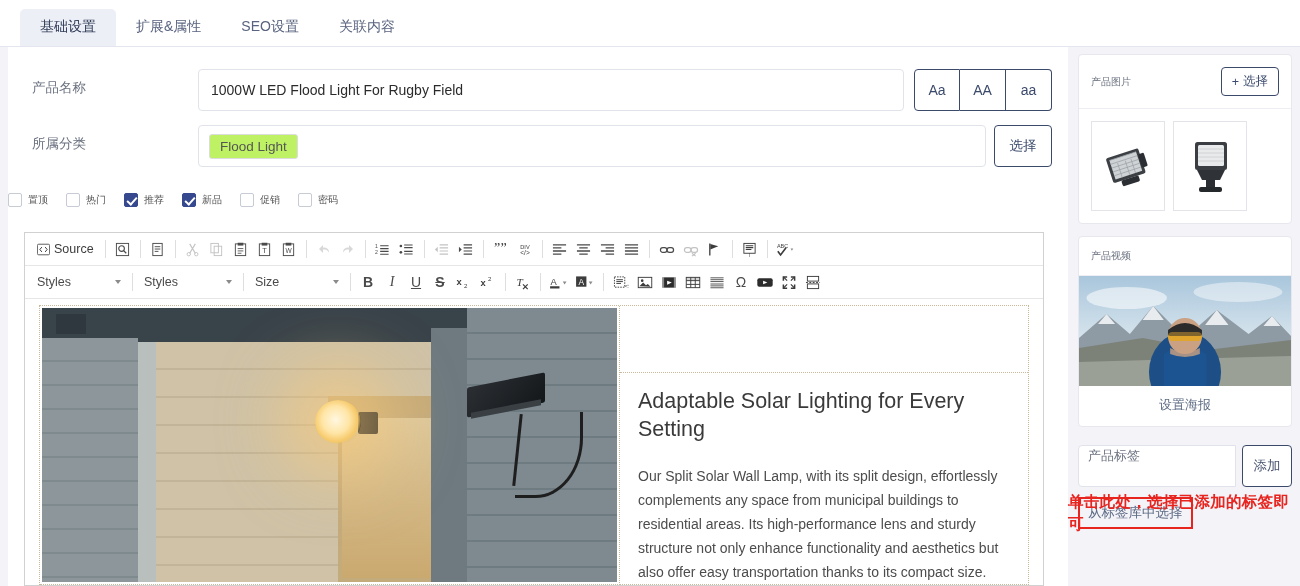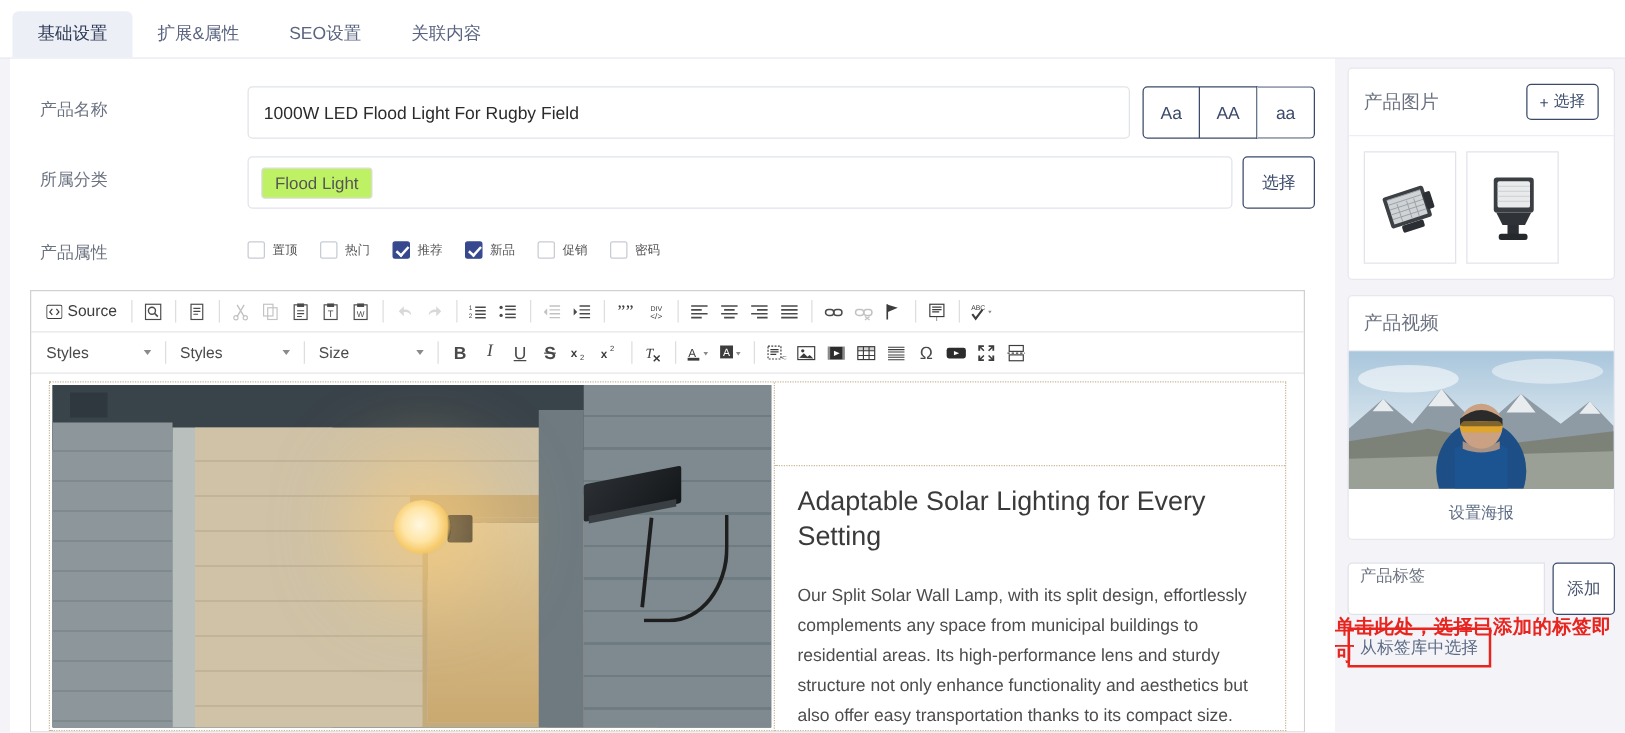--- a/index.html
+++ b/index.html
@@ -10,21 +10,21 @@
     font-family:"Liberation Sans", sans-serif;
     font-size:13px;
     color:#333;
     overflow:hidden;
   }
   .page { position:relative; width:1300px; height:586px; }
 
   
   .tabbar { position:absolute; left:0; top:0; width:1300px; height:47px;
             background:#fff; border-bottom:1px solid #e3e6ef; display:flex;
-            align-items:flex-end; padding-left:10px; }
+            align-items:flex-end; padding-left:20px; }
   .tab { padding:10px 20px 12px; font-size:14px; color:#5a6480; cursor:pointer;
          border-radius:5px 5px 0 0; line-height:1.1; white-space:nowrap; }
   .tab.active { background:#eceff6; color:#2f3b56; }
 
   
   .maincard { position:absolute; left:8px; top:47px; width:1060px; height:539px;
               background:#fff; }
 
   .formrow { display:flex; align-items:flex-start; }
   .flabel { width:190px; padding-left:24px; padding-top:10px; font-size:13.5px;
@@ -133,21 +133,21 @@
   .panel-b{ position:absolute; right:76px; top:98px; width:70px; height:6px; background:#3a3f44; transform:skewY(-11deg);}
   .wire { position:absolute; right:34px; top:104px; width:68px; height:86px;
           border-right:3px solid #1e1e1e; border-bottom:3px solid #1e1e1e; border-radius:0 0 70% 0; }
   .wire2{ position:absolute; right:98px; top:106px; width:3px; height:72px; background:#1e1e1e; transform:rotate(6deg); }
 
   
   .rcol { position:absolute; left:1078px; top:54px; width:214px; }
   .panelcard { background:#fff; border:1px solid #e6e8ee; border-radius:4px; margin-bottom:12px; }
   .ptitle { display:flex; align-items:center; justify-content:space-between;
             padding:12px 12px; border-bottom:1px solid #eceef3; }
-  .ptitle h3 { margin:0; font-size:15px; color:#6b7280; font-weight:normal;font-family:Liberation Mono, monospace; }
+  .ptitle h3 { margin:0; font-size:10px; color:#6b7280; font-weight:normal;font-family:Liberation Mono, monospace; }
   .addbtn { display:flex; align-items:center; gap:4px; border:1px solid #3b4a6b;
             color:#3b4a6b; background:#fff; border-radius:4px; padding:5px 10px;
             font-size:12.5px; cursor:pointer; }
   .thumbs { display:flex; gap:8px; padding:12px; }
   .thumb { width:74px; height:90px; border:1px solid #e2e4ea; background:#fff;
            display:flex; align-items:center; justify-content:center; cursor:pointer; }
 
   .vidwrap { padding:0; }
   .vidthumb { position:relative; width:100%; height:110px; overflow:hidden; cursor:pointer;
               background:linear-gradient(to bottom,#b9cfe0 0%,#cfe0ea 45%,#b0b7b4 100%); }
@@ -207,21 +207,20 @@
         <div class="catline">
           <div class="catfield">
             <span class="chip">Flood Light</span>
           </div>
           <div class="selbtn">选择</div>
         </div>
       </div>
     </div>
 
     <div class="formrow attrrow">
-      <div class="flabel">产品属性</div>
       <div class="fctl">
         <div class="attrs">
           <label class="attr">
             <span class="cbox"></span>
             <span class="lbl">置顶</span>
           </label>
           <label class="attr">
             <span class="cbox"></span>
             <span class="lbl">热门</span>
           </label>

